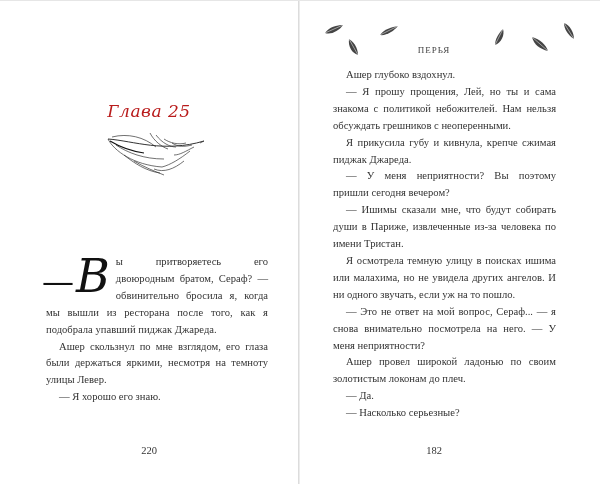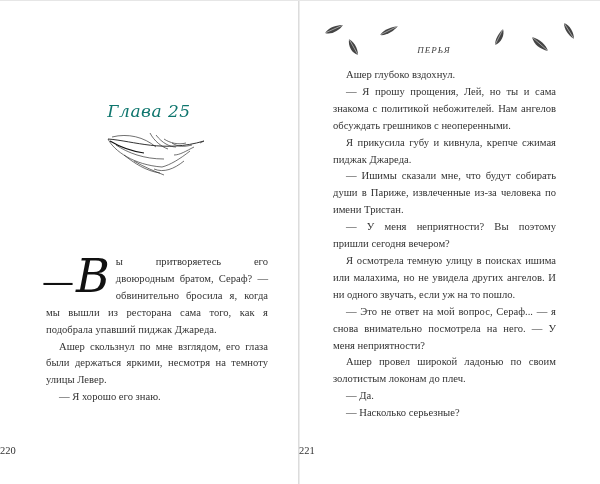--- a/index.html
+++ b/index.html
@@ -7,45 +7,45 @@
     width: 600px; height: 484px; background: #ffffff; position: relative; overflow: hidden;
     font-family: "Liberation Serif", "DejaVu Serif", serif; color: #2a2a2a;
   }
   .spread { position: absolute; inset: 0; border-top: 1px solid #e6e6e6; }
   .page { position: absolute; top: 0; height: 484px; background: #fff; }
   .page-left { left: 0; width: 298px; border-right: 1px solid #dcdcdc; }
   .page-right { left: 299px; width: 301px; border-left: 1px solid #ececec; }
 
   .chapter-title {
     position: absolute; left: 0; width: 298px; top: 100px; text-align: center;
-    font-family: "DejaVu Serif", serif; font-style: italic; font-size: 17px; color: #0f766e; letter-spacing: 0.5px;
+    font-family: "DejaVu Serif", serif; font-style: italic; font-size: 17px; color: #b91c1c; letter-spacing: 0.5px;
   }
   .chapter-feather { position: absolute; left: 104px; top: 130px; width: 104px; height: 48px; }
 
   .text-block { position: absolute; font-size: 10.6px; line-height: 16.9px; color: #333; }
   .left-text { left: 46px; top: 253px; width: 222px; }
   .right-text { left: 333px; top: 66px; width: 223px; }
   .p { margin: 0; text-align: justify; text-indent: 13px; }
   .p.noind { text-indent: 0; }
   .p.dlg { text-indent: 13px; }
 
   .dropcap-wrap { position: relative; }
   .dropcap {
     float: left; font-family: "DejaVu Serif", serif; font-style: italic; font-size: 46px; line-height: 40px;
     margin: 2px 6px 0 -4px; color: #111; height: 44px;
   }
   .dropcap-dash { font-style: normal; font-size: 32px; margin-right: 2px; }
 
-  .page-number { position: absolute; font-size: 10.5px; color: #333; }
+  .page-number { position: absolute; font-size: 10.5px; color: #333; text-align: center; }
   .pn-left { left: 0; width: 298px; top: 444px; }
   .pn-right { left: 299px; width: 270px; top: 444px; }
 
   .running-head {
     position: absolute; left: 299px; width: 270px; top: 44px; text-align: center;
-    font-size: 9px; letter-spacing: 1px; color: #444; font-style: italic;
+    font-size: 9px; letter-spacing: 1px; color: #444;
   }
   .feather-small { position: absolute; }
 </style>
 </head>
 <body>
 
 <div class="spread">
 
   <div class="page page-left">
     <div class="chapter-title">Глава 25</div>
@@ -65,21 +65,21 @@
         <path d="M30 30 C40 36, 50 40, 60 44"></path>
         <path d="M6 10 C16 16, 26 20, 40 22" stroke="#111" stroke-width="1.2"></path>
         <path d="M68 12 C74 16, 80 16, 88 14"></path>
         <path d="M70 24 C76 24, 82 20, 90 16"></path>
       </g>
     </svg>
 
     <div class="text-block left-text">
       <div class="dropcap-wrap">
         <span class="dropcap"><span class="dropcap-dash">—</span><span>В</span></span>
-        <p class="p noind">ы притворяетесь его двоюродным братом, Сераф? — обвинительно бросила я, когда мы вышли из ресторана сама того, как я подобрала упавший пиджак Джареда.</p>
+        <p class="p noind">ы притворяетесь его двоюродным братом, Сераф? — обвинительно бросила я, когда мы вышли из ресторана после того, как я подобрала упавший пиджак Джареда.</p>
       </div>
       <p class="p">Ашер скользнул по мне взглядом, его глаза были держаться яркими, несмотря на темноту улицы Левер.</p>
       <p class="p dlg">— Я хорошо его знаю.</p>
 
     </div>
     <div class="page-number pn-left">220</div>
   </div>
 
   <div class="page page-right"></div>
 
@@ -105,25 +105,25 @@
     </svg>
   <svg class="feather-small" style="left:562px;top:20px;width:14px;height:20px" viewBox="0 0 14 20">
       <path d="M2 2 C8 4, 12 12, 12 18 C6 14, 2 8, 2 2Z" fill="#444"></path>
       <path d="M2 2 L12 18" stroke="#fff" stroke-width="0.5"></path>
     </svg>
 
   <div class="running-head">ПЕРЬЯ</div>
 
   <div class="text-block right-text">
     <p class="p">Ашер глубоко вздохнул.</p>
-    <p class="p dlg">— Я прошу прощения, Лей, но ты и сама знакома с политикой небожителей. Нам ангелов обсуждать грешников с неоперенными.</p>
+    <p class="p dlg">— Я прошу прощения, Лей, но ты и сама знакома с политикой небожителей. Нам нельзя обсуждать грешников с неоперенными.</p>
     <p class="p">Я прикусила губу и кивнула, крепче сжимая пиджак Джареда.</p>
+    <p class="p dlg">— У меня неприятности? Вы поэтому пришли сегодня вечером?</p>
     <p class="p dlg">— Ишимы сказали мне, что будут собирать души в Париже, извлеченные из-за человека по имени Тристан.</p>
-    <p class="p dlg">— У меня неприятности? Вы поэтому пришли сегодня вечером?</p>
     <p class="p">Я осмотрела темную улицу в поисках ишима или малахима, но не увидела других ангелов. И ни одного звучать, если уж на то пошло.</p>
     <p class="p dlg">— Это не ответ на мой вопрос, Сераф... — я снова внимательно посмотрела на него. — У меня неприятности?</p>
     <p class="p">Ашер провел широкой ладонью по своим золотистым локонам до плеч.</p>
     <p class="p dlg">— Да.</p>
     <p class="p dlg">— Насколько серьезные?</p>
 
   </div>
-  <div class="page-number pn-right">221</div>
+  <div class="page-number pn-right">182</div>
 </div>
 
 </body></html>

